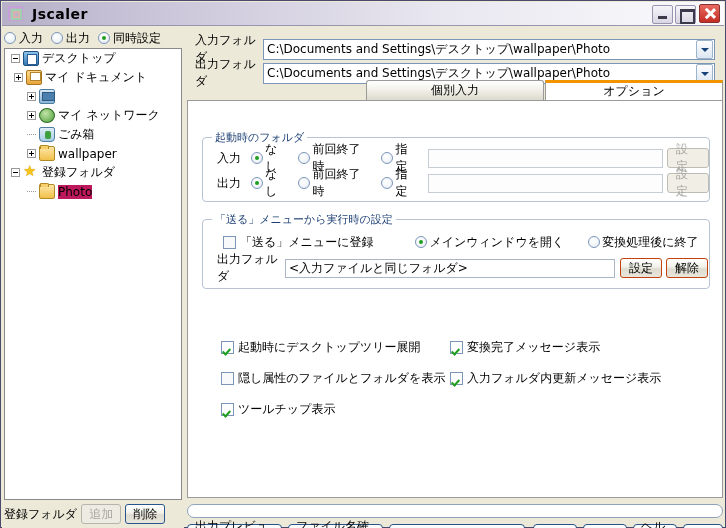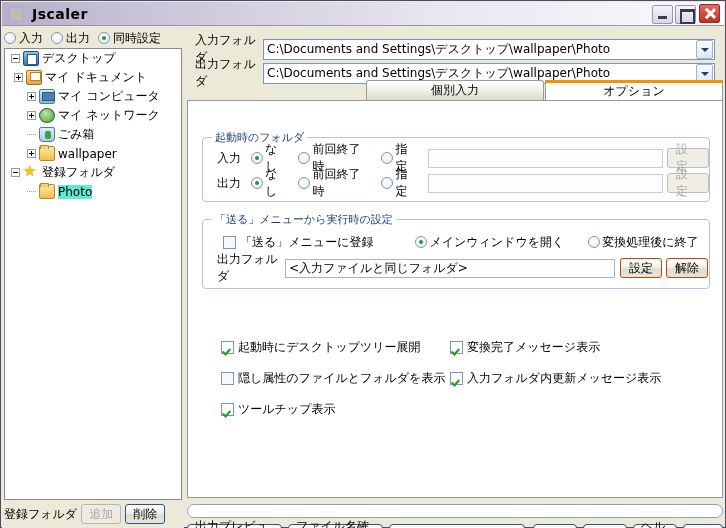--- a/index.html
+++ b/index.html
@@ -92,21 +92,21 @@
   }
   .expander::before {
     content: ""; position: absolute; left: 1px; top: 3px; width: 5px; height: 1px; background: #000;
   }
   .expander.plus::after {
     content: ""; position: absolute; left: 3px; top: 1px; width: 1px; height: 5px; background: #000;
   }
   .dots { width: 9px; height: 1px; flex: none; margin-right: 3px; border-top: 1px dotted #9a9a9a; }
   .ticon { width: 16px; height: 15px; flex: none; margin-right: 3px; position: relative; }
   .tlabel { font-size: 12px; color: #000; white-space: nowrap; }
-  .tlabel.sel { background: #5eead4; }
+  .tlabel.sel { background: #be185d; }
 
   
   .ic-desktop { background: linear-gradient(to bottom,#8fc4ea,#2f78b5); border:1px solid #1c4f80; border-radius:2px; }
   .ic-desktop::after { content:""; position:absolute; left:3px; top:2px; width:8px; height:9px; background:#fff; border:1px solid #2a5e93;}
   .ic-docs { background: linear-gradient(to bottom,#ffd98a,#e8a53a); border:1px solid #a8741d; border-radius:2px;}
   .ic-docs::after { content:""; position:absolute; left:3px; top:1px; width:9px; height:7px; background:#fff; border:1px solid #b0842d;}
   .ic-mypc { background: linear-gradient(to bottom,#d7e8f6,#8ab4d6); border:1px solid #4e7fa3; border-radius:2px;}
   .ic-mypc::after { content:""; position:absolute; left:2px; top:2px; width:11px; height:7px; background:#4a7fae; border:1px solid #2c5a80;}
   .ic-net { background: radial-gradient(circle at 40% 35%, #bfe3a5, #4e9e3b); border:1px solid #2e6a22; border-radius:50%;}
   .ic-trash { background: linear-gradient(to bottom,#dfeef8,#a9cde6); border:1px solid #4e7fa3; border-radius:2px 2px 4px 4px;}
@@ -283,21 +283,20 @@
         <span class="tlabel">デスクトップ</span>
       </div>
       <div class="tnode" style="padding-left:9px;">
         <span class="expander plus"></span>
         <span class="ticon ic-docs"></span>
         <span class="tlabel">マイ ドキュメント</span>
       </div>
       <div class="tnode" style="padding-left:22px;">
         <span class="expander plus"></span>
         <span class="ticon ic-mypc"></span>
-        <span class="tlabel">マイ コンピュータ</span>
       </div>
       <div class="tnode" style="padding-left:22px;">
         <span class="expander plus"></span>
         <span class="ticon ic-net"></span>
         <span class="tlabel">マイ ネットワーク</span>
       </div>
       <div class="tnode" style="padding-left:22px;">
         <span class="dots"></span>
         <span class="ticon ic-trash"></span>
         <span class="tlabel">ごみ箱</span>

